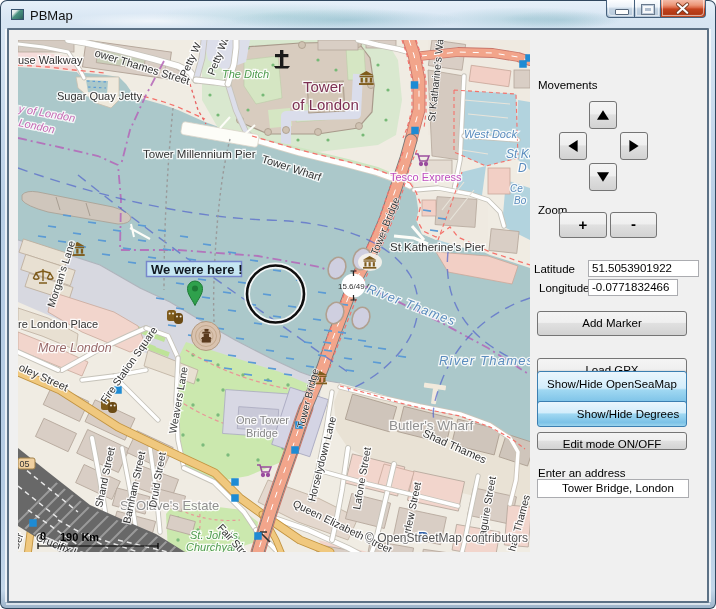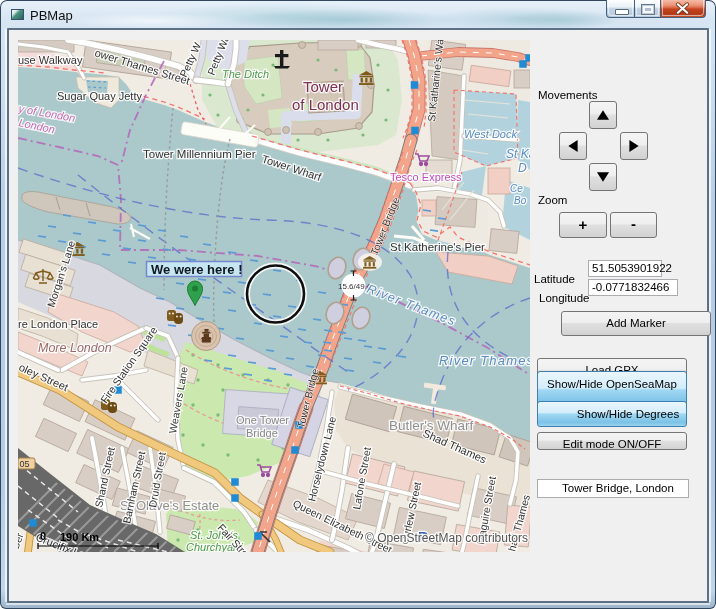--- a/index.html
+++ b/index.html
@@ -32,21 +32,21 @@
     background:linear-gradient(180deg,#FDFEFF 0%,#EAF1F8 40%,#C3D3E2 52%,#B7C9DB 100%);}
   #bmax{left:634px;width:27px;
     background:linear-gradient(180deg,#FDFEFF 0%,#EAF1F8 40%,#C3D3E2 52%,#B7C9DB 100%);}
   #bclose{left:660px;width:46px;border-radius:0 0 4px 0;
     background:linear-gradient(180deg,#F4BBA8 0%,#EC9678 30%,#D75F3D 48%,#C4431F 52%,#B23A16 80%,#C0502B 100%);}
   .capin{position:absolute;left:1px;top:0;right:1px;bottom:1px;border:1px solid rgba(255,255,255,.55);border-top:none;border-radius:inherit;}
   #gmin{position:absolute;left:8px;top:9px;width:12px;height:4px;background:#FDFDFD;border:1px solid #56687C;border-radius:1px;}
   #gmax{position:absolute;left:6px;top:4px;width:12px;height:9px;border:1px solid #68798C;background:#BFCBDA;}
   #gmax b{position:absolute;left:1px;top:1px;right:1px;bottom:1px;border:2px solid #F6F8FA;background:#AFBDCE;}
   
-  .lbl{position:absolute;font-size:11.5px;color:#000;white-space:nowrap;margin-top:10px;}
+  .lbl{position:absolute;font-size:11.5px;color:#000;white-space:nowrap;}
   .wbtn{position:absolute;box-sizing:border-box;border:1px solid #757575;border-radius:3px;
     background:linear-gradient(180deg,#F4F4F4 0%,#EFEFEF 45%,#E0E0E0 50%,#D2D2D2 100%);
     font-size:11.5px;color:#000;text-align:center;font-family:"Liberation Sans",sans-serif;}
   .wbtn.blue{border-color:#3C7FB1;
     background:linear-gradient(180deg,#EAF6FD 0%,#D3EDFB 45%,#A0D8F2 50%,#7CC2E7 85%,#9AD4EE 100%);}
   .tri{position:absolute;left:0;top:0;width:100%;height:100%;}
   input,.edit{position:absolute;box-sizing:border-box;border:1px solid #ABACB0;background:#fff;
     font-size:11.5px;font-family:"Liberation Sans",sans-serif;padding:1px 3px;color:#000;}
 </style>
 </head>
@@ -98,28 +98,28 @@
 <div class="wbtn" style="left:620px;top:132px;width:28px;height:28px;">
   <svg class="tri" viewBox="0 0 28 28">
       <polygon points="19,14 9,7.5 9,20.5" fill="#000"></polygon>
     </svg>
   </div>
 <div class="wbtn" style="left:589px;top:163px;width:28px;height:28px;">
   <svg class="tri" viewBox="0 0 28 28">
       <polygon points="14,19 7.5,9 20.5,9" fill="#000"></polygon>
     </svg>
   </div>
-<div class="lbl" style="left:538px;top:184px;text-align:right;">Zoom</div>
+<div class="lbl" style="left:538px;top:204px;text-align:right;">Zoom</div>
 <div class="wbtn" style="left:559px;top:212px;width:48px;height:26px;font-size:15px;font-weight:bold;line-height:24px;">+</div>
 <div class="wbtn" style="left:610px;top:212px;width:47px;height:26px;font-size:15px;font-weight:bold;line-height:22px;">-</div>
 <div class="lbl" style="left:534px;top:263px;">Latitude</div>
-<div class="edit" style="left:588px;top:260px;width:74px;height:17px;line-height:13px;">51.5053901922</div>
+<div class="edit" style="left:588px;top:260px;width:111px;height:17px;line-height:13px;">51.5053901922</div>
 <div class="lbl" style="left:539px;top:282px;">Longitude</div>
 <div class="edit" style="left:588px;top:279px;width:90px;height:17px;line-height:13px;">-0.0771832466</div>
-<div class="wbtn" style="left:561px;top:311px;width:150px;height:25px;line-height:23px;">Add Marker</div>
+<div class="wbtn" style="left:537px;top:311px;width:150px;height:25px;line-height:23px;">Add Marker</div>
 <div class="wbtn" style="left:537px;top:342px;width:150px;height:25px;line-height:23px;margin-top:16px;">Load GPX</div>
 <div class="wbtn blue" style="left:537px;top:371px;width:150px;height:38px;line-height:24px;">Show/Hide OpenSeaMap</div>
 <div class="wbtn blue" style="left:537px;top:401px;width:150px;height:26px;line-height:24px;padding-left:32px;">Show/Hide Degrees</div>
 <div class="wbtn" style="left:537px;top:432px;width:150px;height:18px;line-height:23px;">Edit mode ON/OFF</div>
 <div class="lbl" style="left:538px;top:467px;">Enter an address</div>
 <div class="edit" style="left:537px;top:479px;width:152px;height:19px;line-height:15px;padding-left:24px;">Tower Bridge, London</div>
 
 <div class="abs" style="left:18px;top:40px;width:512px;height:512px;overflow:hidden;">
 <svg width="512" height="512" viewBox="0 0 512 512" style="position:absolute;left:0;top:0;font-family:'Liberation Sans',sans-serif;">
 <rect x="0" y="0" width="512" height="512" fill="#ABC8CA"></rect>

